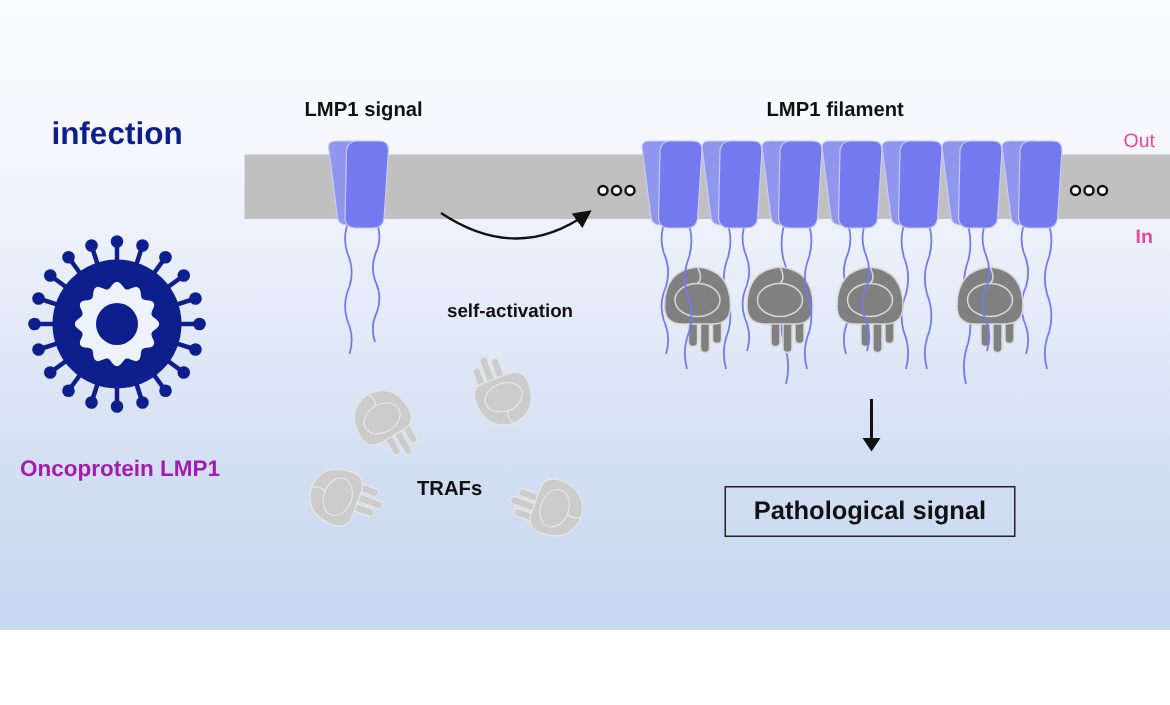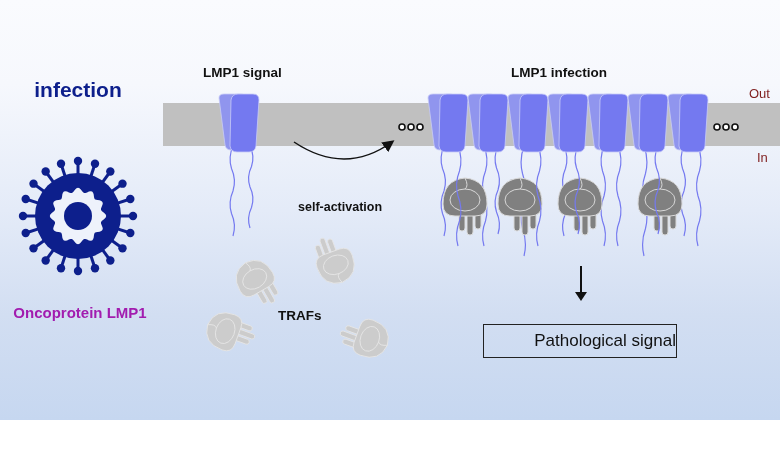--- a/index.html
+++ b/index.html
@@ -3,25 +3,25 @@
 <meta charset="utf-8">
 <style>
   html, body { margin:0; padding:0; }
   body { width:780px; height:470px; position:relative; overflow:hidden; background:#ffffff; font-family:"Liberation Sans", sans-serif; }
   #panel { position:absolute; left:0; top:0; width:780px; height:420px;
     background:linear-gradient(to bottom, #fafbfe 0%, #f6f8fd 20%, #e4ebf8 50%, #d2def2 75%, #c6d7f0 100%); }
   .t { position:absolute; white-space:nowrap; }
   .blue-title { color:#0d1f8c; font-weight:bold; font-size:21px; text-align:center; line-height:25px; }
   .blue-sub { color:#a21caf; font-weight:bold; font-size:15px; text-align:center; line-height:22px; }
   .lbl { color:#111; font-weight:bold; font-size:13.5px; }
-  .side { color:#7f1d1d; font-size:13px; }
+  .side { color:#ec4899; font-size:13px; }
   svg { position:absolute; left:0; top:0; }
   #signal-box { position:absolute; left:483px; top:324px; width:194px; height:34px; border:1.3px solid #222;
-    box-sizing:border-box; display:flex; align-items:center; justify-content:flex-end;
-    font-weight:normal; font-size:17px; color:#111; }
+    box-sizing:border-box; display:flex; align-items:center; justify-content:center;
+    font-weight:bold; font-size:17px; color:#111; }
 </style>
 </head>
 <body>
 
 <div id="panel"></div>
 
 <svg id="art" width="780" height="470">
   <defs>
     <marker id="arrowhead" markerWidth="8" markerHeight="8" refX="6" refY="4" orient="auto">
       <path d="M0,0 L8,4 L0,8 Z" fill="#111"></path>
@@ -191,21 +191,21 @@
 
 <div class="t blue-title" style="left:28px;top:77px;width:100px;">
   <div>infection</div>
 </div>
 
 <div class="t blue-sub" style="left:0px;top:302px;width:160px;">
   <div>Oncoprotein LMP1</div>
 </div>
 
 <div class="t lbl" style="left:203px;top:65px;">LMP1 signal</div>
-<div class="t lbl" style="left:511px;top:65px;">LMP1 infection</div>
+<div class="t lbl" style="left:511px;top:65px;">LMP1 filament</div>
 <div class="t lbl" style="left:298px;top:168px;font-size:12.5px;margin-top:32px;">self-activation</div>
-<div class="t lbl" style="left:278px;top:308px;">TRAFs</div>
+<div class="t lbl" style="left:278px;top:318px;">TRAFs</div>
 <div class="t side" style="left:749px;top:86px;">Out</div>
-<div class="t side" style="left:757px;top:150px;">In</div>
+<div class="t side" style="left:757px;top:150px;font-weight:bold;">In</div>
 
 <div id="signal-box">
   <span>Pathological signal</span>
 </div>
 
 </body></html>

